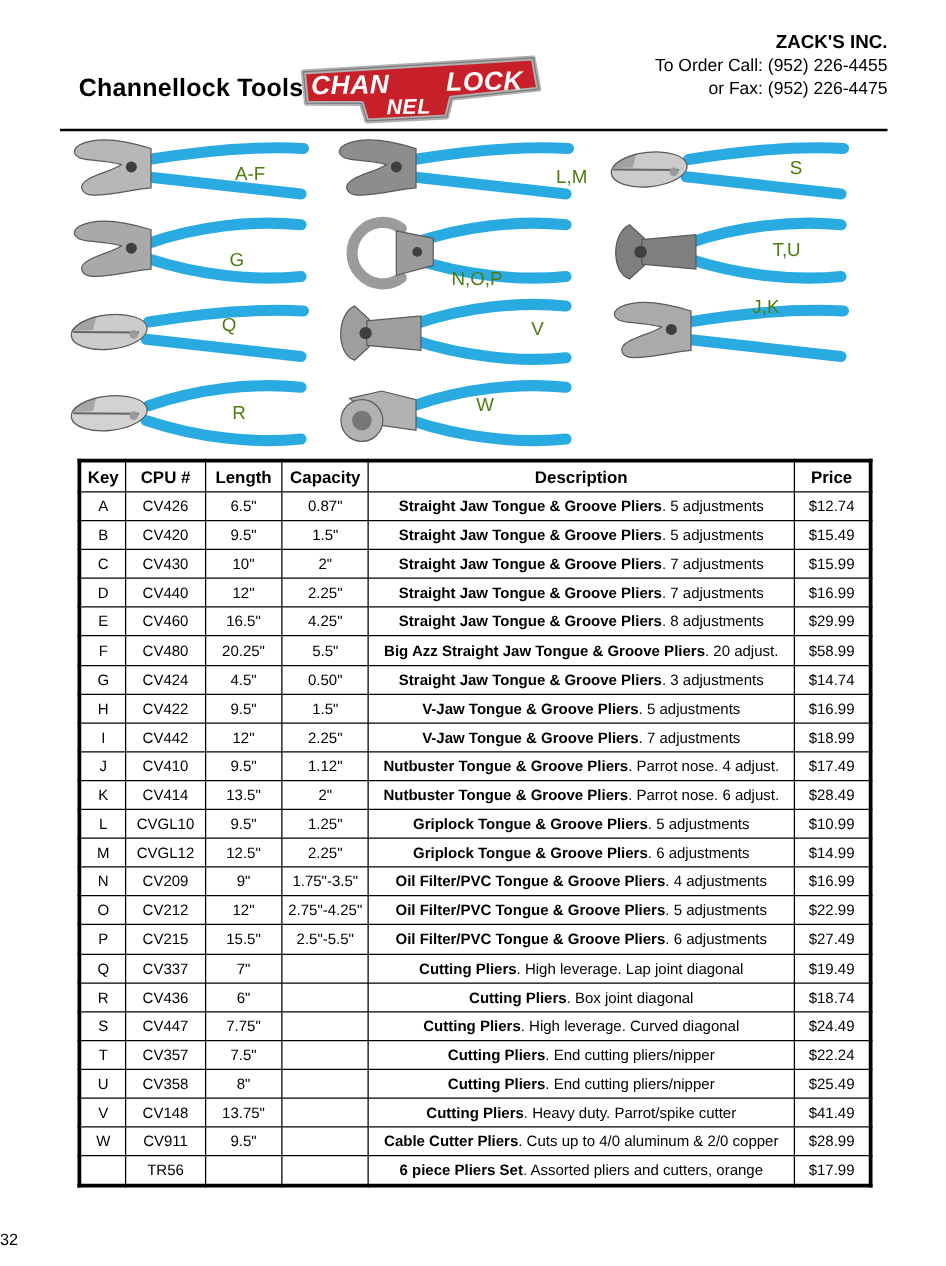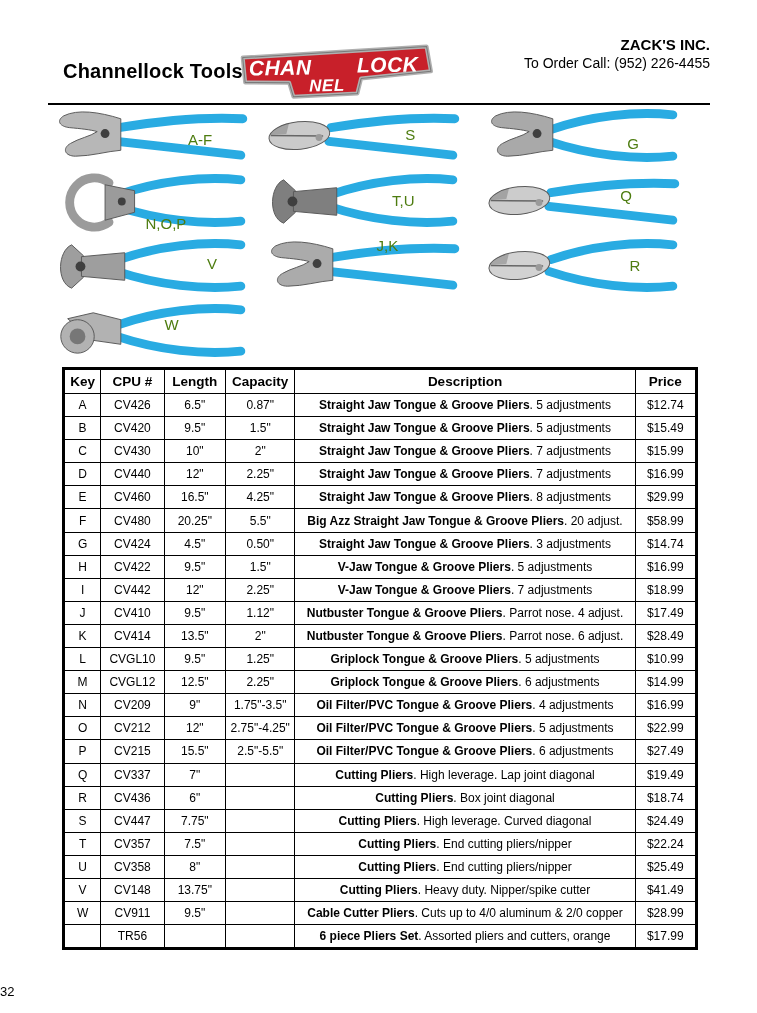--- a/index.html
+++ b/index.html
@@ -11,21 +11,21 @@
   
   .header{
     position:absolute;left:48px;top:0;width:662px;height:103px;
     border-bottom:2px solid #000;
   }
   .page-title{
     position:absolute;left:15px;top:60px;font-size:20px;font-weight:bold;
     letter-spacing:0.2px;
   }
   .logo{position:absolute;left:185px;top:44px;width:202px;height:58px;}
-  .contact{position:absolute;right:0;top:36px;text-align:right;line-height:18px;}
+  .contact{position:absolute;right:0;top:25px;text-align:right;line-height:18px;}
   .company-name{font-size:15px;font-weight:bold;}
   .contact-line{font-size:14px;}
   
   .plier-grid{
     position:absolute;left:48px;top:104px;width:662px;height:261px;
     display:grid;grid-template-columns:212px 220px 230px;
     grid-template-rows:65px 65px 65px 65px;
   }
   .pcell{position:relative;}
   .pliers{position:absolute;left:0;top:2px;width:100%;height:61px;}
@@ -120,33 +120,41 @@
         <polygon points="10,12 194,4 198,29 128,35 124,50 60,52 56,38 12,37" fill="none" stroke="#7a7a7a" stroke-width="1" stroke-linejoin="round"></polygon>
         <text class="logo-word" x="16" y="30" font-size="21">CHAN</text>
         <text class="logo-word" x="76" y="47" font-size="17">NEL</text>
         <text class="logo-word" x="124" y="29" font-size="21">LOCK</text>
       </g>
     </svg>
 
     <div class="contact">
       <div class="company-name">ZACK'S INC.</div>
       <div class="contact-line">To Order Call: (952) 226-4455</div>
+      <div class="contact-line">or Fax: (952) 226-4475</div>
     </div>
   </div>
 
   <div class="plier-grid">
 
     <div class="pcell c0">
       <svg class="pliers" viewBox="0 0 210 62" preserveAspectRatio="xMinYMid meet" style="color:#b7b7b7">
         <use href="#handles-closed"></use>
           <use href="#head-tg"></use>
       </svg>
       <span class="plabel">A-F</span>
     </div>
 
+    <div class="pcell c1">
+      <svg class="pliers" viewBox="0 0 210 62" preserveAspectRatio="xMinYMid meet" style="color:#8d8d8d">
+        <use href="#handles-closed"></use>
+          <use href="#head-tg"></use>
+      </svg>
+      <span class="plabel">L,M</span>
+    </div>
 
     <div class="pcell c2">
       <svg class="pliers" viewBox="0 0 210 62" preserveAspectRatio="xMinYMid meet" style="color:#cbcbcb">
         <use href="#handles-closed"></use>
           <use href="#head-cutter"></use>
       </svg>
       <span class="plabel">S</span>
     </div>
 
     <div class="pcell c3">
@@ -402,21 +410,21 @@
           <td>8"</td>
           <td></td>
           <td><span class="desc-name">Cutting Pliers</span><span>. End cutting pliers/nipper</span></td>
           <td>$25.49</td>
         </tr>
         <tr>
           <td>V</td>
           <td>CV148</td>
           <td>13.75"</td>
           <td></td>
-          <td><span class="desc-name">Cutting Pliers</span><span>. Heavy duty. Nipper/spike cutter</span></td>
+          <td><span class="desc-name">Cutting Pliers</span><span>. Heavy duty. Parrot/spike cutter</span></td>
           <td>$41.49</td>
         </tr>
         <tr>
           <td>W</td>
           <td>CV911</td>
           <td>9.5"</td>
           <td></td>
           <td><span class="desc-name">Cable Cutter Pliers</span><span>. Cuts up to 4/0 aluminum &amp; 2/0 copper</span></td>
           <td>$28.99</td>
         </tr>

